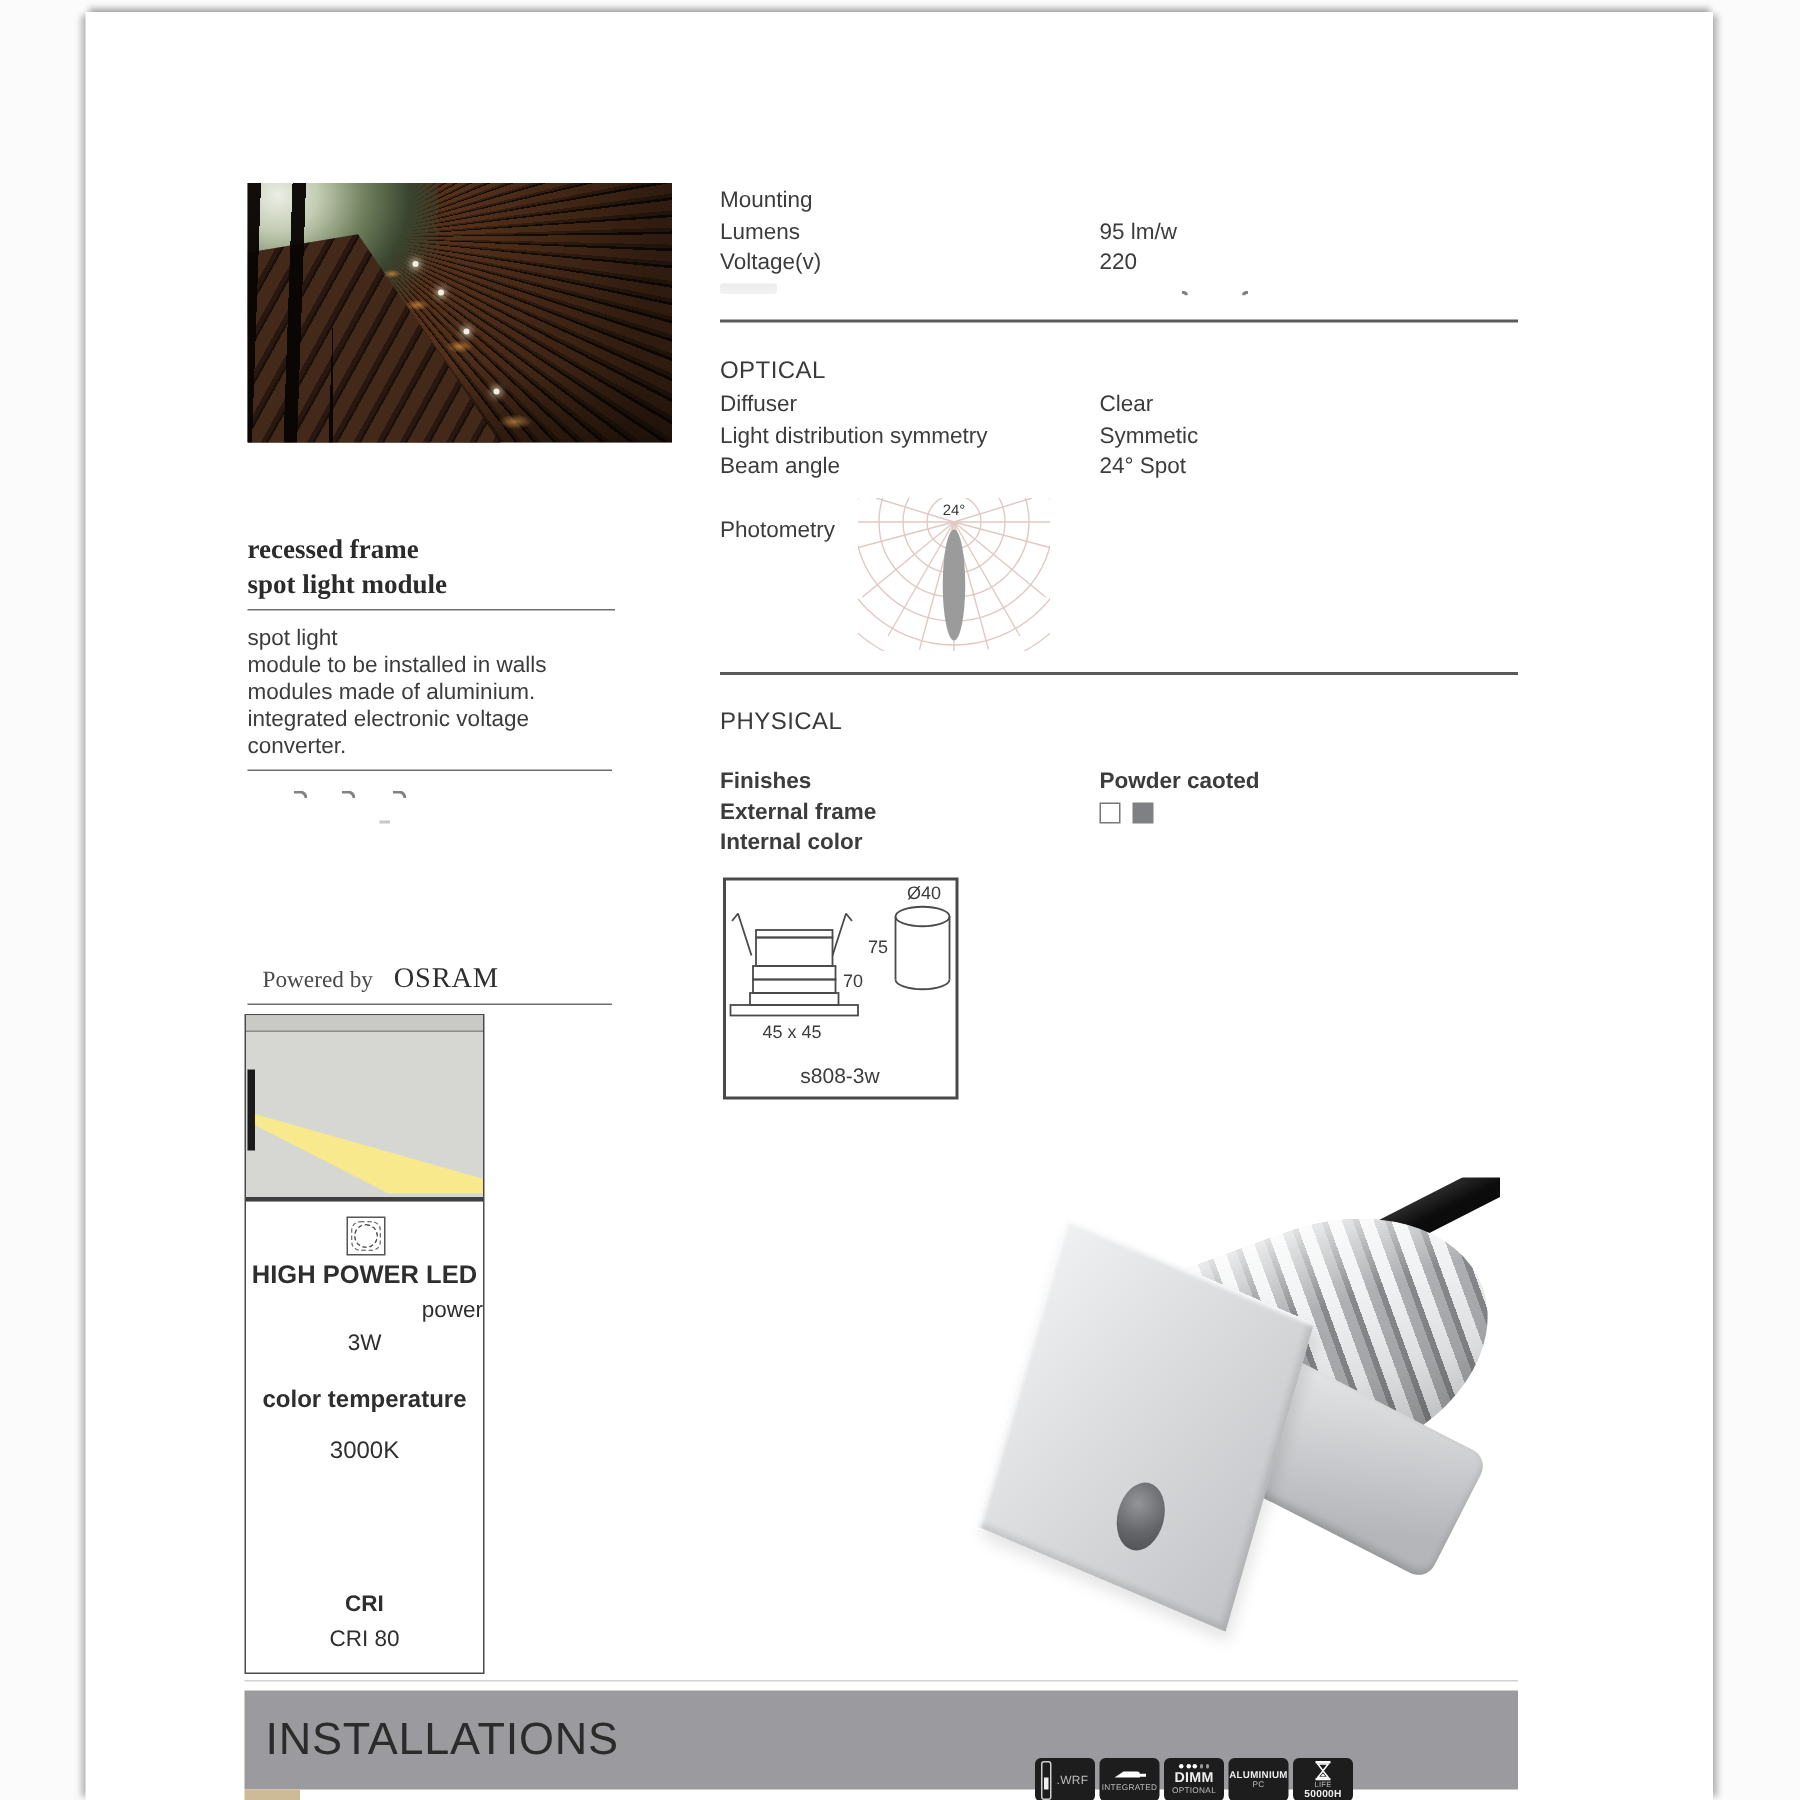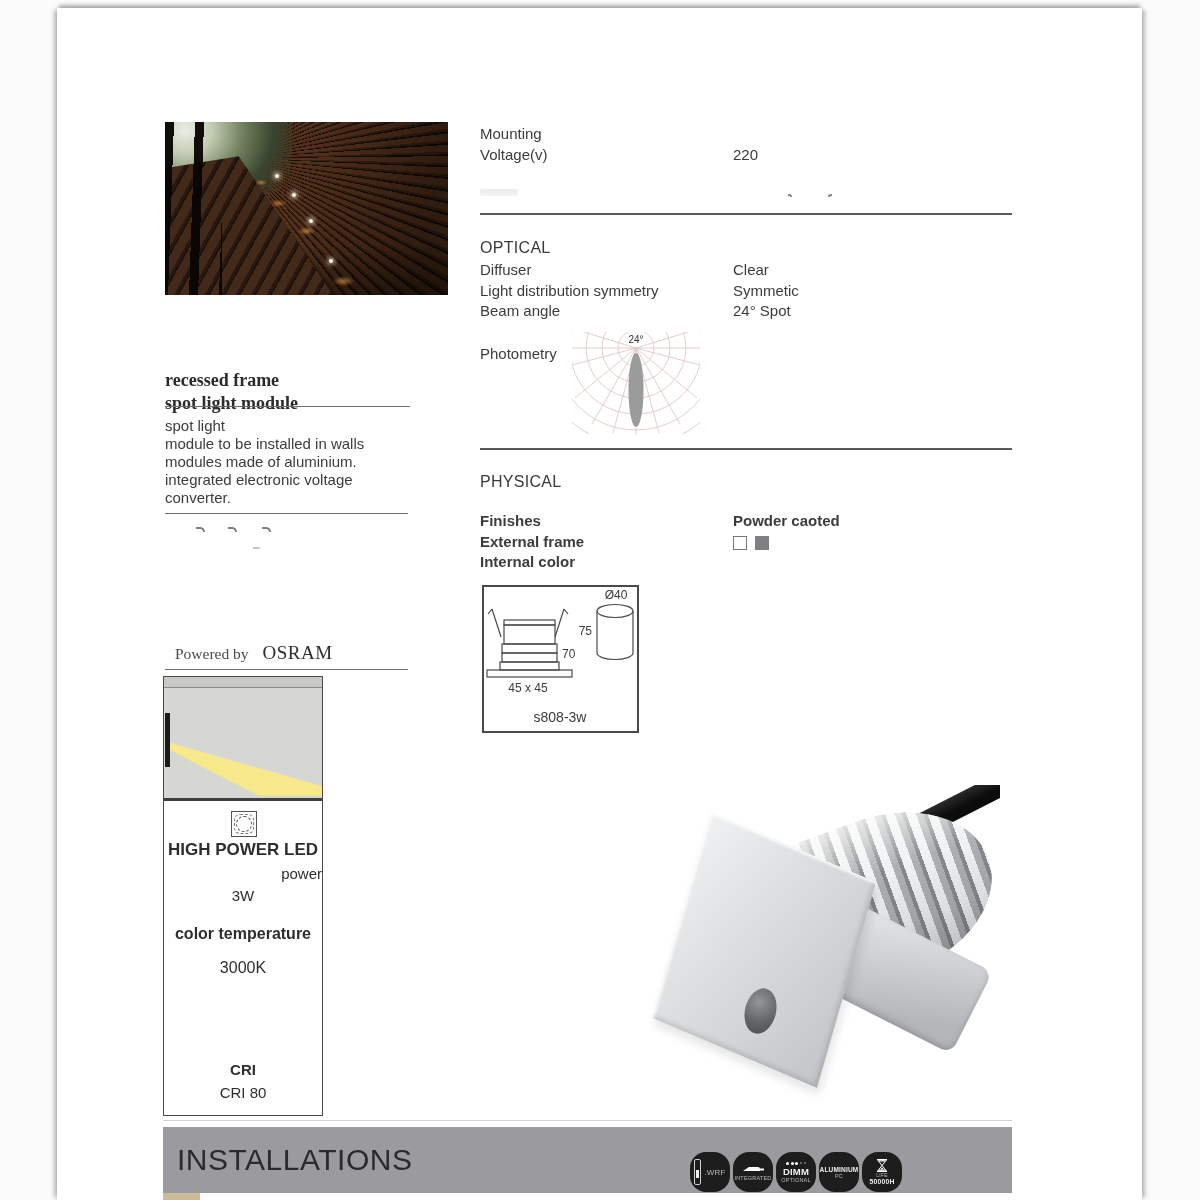--- a/index.html
+++ b/index.html
@@ -91,22 +91,22 @@
 
   
   .smudge { position:absolute; opacity:.55; }
   .arc { width:9px; height:5px; border:2px solid #4c4c4c; border-bottom:none; border-left:none; border-radius:0 8px 0 0; opacity:.7; }
 
   
   .banner { left:106px; top:1119px; width:849px; height:66px; background:#9b9a9f; }
   .banner-title { position:absolute; left:14px; top:16px; font-size:30px; letter-spacing:.5px; color:#2b2b2b; }
   .tansq { left:106px; top:1185px; width:37px; height:7px; background:#cdbb97; }
   .badges { left:633px; top:1144px; display:flex; gap:3px; }
-  .badge { width:40px; height:40px; background:#1d1d1d; border-radius:16px; color:#eee;
-    display:flex; flex-direction:column; align-items:center; justify-content:center; overflow:hidden; }
+  .badge { width:40px; height:29px; background:#1d1d1d; border-radius:4px; color:#eee;
+    display:flex; flex-direction:column; align-items:center; justify-content:center; overflow:hidden;margin-top:20px; }
   .badge .big { font-size:8px; font-weight:bold; letter-spacing:.2px; }
   .badge .small { font-size:5.5px; color:#bdbdbd; letter-spacing:.2px; }
   .b-wrf { flex-direction:row; gap:3px; }
   .wrf-bar { width:7px; height:26px; border:1px solid #cfcfcf; border-radius:2px; position:relative; }
   .wrf-bar::after { content:""; position:absolute; left:1px; top:10px; width:3px; height:8px; background:#efefef; }
   .dots { display:flex; gap:1.5px; align-items:center; margin-bottom:1px; }
   .dots i { width:3px; height:3px; border-radius:50%; background:#fff; }
   .dots i.o { background:none; border:.8px solid #9a9a9a; width:2.5px; height:2.5px; }
 </style>
 </head>
@@ -123,20 +123,24 @@
     <div class="p-posts"></div>
     <div class="p-dot" style="left:39%; top:30%;"></div>
     <div class="p-dot" style="left:45%; top:41%;"></div>
     <div class="p-dot" style="left:51%; top:56%;"></div>
     <div class="p-dot" style="left:58%; top:79%;"></div>
   </div>
 
   <div class="abs txt" style="left:423px; top:116px; width:560px;">
     <div class="spec-row">
       <span class="lab">Mounting</span>
+    </div>
+    <div class="spec-row">
+      <span class="lab">Lumens</span>
+      <span class="val">95 lm/w</span>
     </div>
     <div class="spec-row">
       <span class="lab">Voltage(v)</span>
       <span class="val">220</span>
     </div>
   </div>
 
   <div class="smudge" style="left:423px; top:181px; width:38px; height:7px; background:linear-gradient(#dcdcdc,#e9e9e9); border-radius:2px;"></div>
   <div class="smudge arc" style="left:731px; top:186px; width:4px; height:3px;"></div>
   <div class="smudge arc" style="left:771px; top:186px; width:4px; height:3px; transform:scaleX(-1);"></div>
@@ -230,21 +234,21 @@
       <g fill="#3c3c3c" font-size="12" font-family="Liberation Sans, sans-serif">
         <text x="132" y="12" text-anchor="middle">Ø40</text>
         <text x="108" y="48" text-anchor="end">75</text>
         <text x="78" y="71">70</text>
         <text x="44" y="105" text-anchor="middle">45 x 45</text>
       </g>
       <text x="76" y="135" text-anchor="middle" font-size="14" fill="#3c3c3c" font-family="Liberation Sans, sans-serif">s808-3w</text>
     </svg>
   </div>
 
-  <div class="abs" style="left:108px; top:347px; font-family:'Liberation Serif', serif; font-weight:bold; font-size:18px; line-height:22.5px; color:#2b2b2b;margin-top:14px;">
+  <div class="abs" style="left:108px; top:347px; font-family:'Liberation Serif', serif; font-weight:bold; font-size:18px; line-height:22.5px; color:#2b2b2b;">
     <div>recessed frame</div>
     <div>spot light module</div>
   </div>
   <div class="rule thin" style="left:108px; top:398px; width:245px;"></div>
 
   <div class="abs txt" style="left:108px; top:409px; width:250px; line-height:18px;">
     <div>spot light</div>
     <div>module to be installed in walls</div>
     <div>modules made of aluminium.</div>
     <div>integrated electronic voltage</div>

